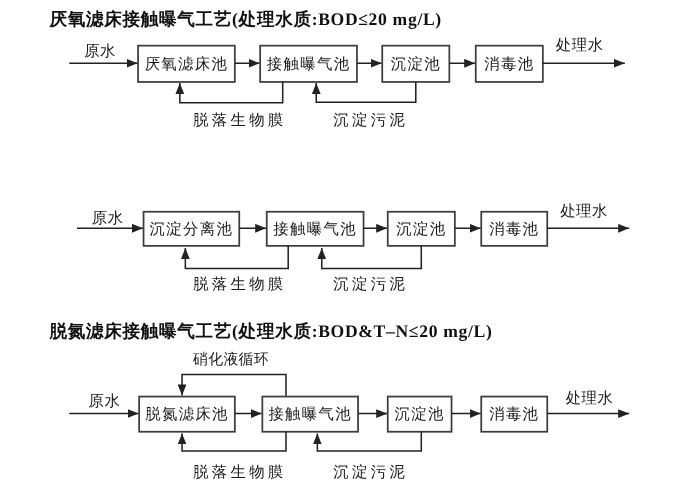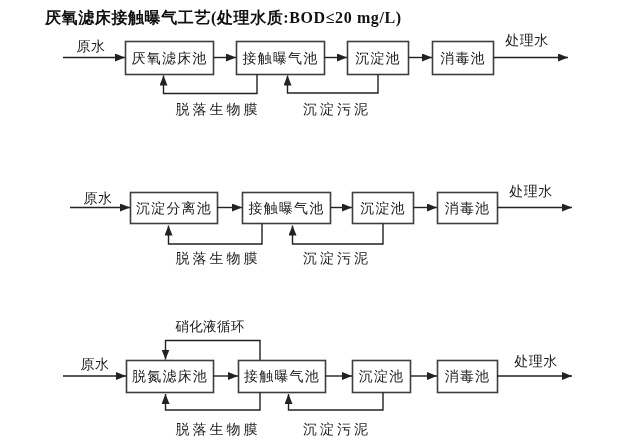--- a/index.html
+++ b/index.html
@@ -129,20 +129,21 @@
     <path d="M497.5,25.5 H572" class="fl" marker-end="url(#m2)"></path>
     <text x="531" y="14" class="lbl">处理水</text>
 
     <path d="M262,41.5 V62 H168.5 V43.5" class="fl" marker-end="url(#m2)"></path>
     <path d="M383,41.5 V62 H292.5 V43.5" class="fl" marker-end="url(#m2)"></path>
 
     <text x="218" y="81" class="looplbl">脱落生物膜</text>
     <text x="337" y="81" class="looplbl">沉淀污泥</text>
   </svg>
 
+  <div class="diagram-title" style="top:291px">脱氮滤床接触曝气工艺(处理水质:BOD&amp;T–N≤20 mg/L)</div>
 
   <svg class="flow" style="top:316px" width="635" height="129">
     <defs>
       <marker id="m3" markerWidth="10" markerHeight="8" refX="10" refY="4" orient="auto" markerUnits="userSpaceOnUse">
         <path d="M0,0 L10,4 L0,8 Z" class="ah"></path>
       </marker>
     </defs>
 
     <text x="210" y="15" class="recyclbl">硝化液循环</text>
     <path d="M260,44 V24.5 H165.5 V43.5" class="fl" marker-end="url(#m3)"></path>

